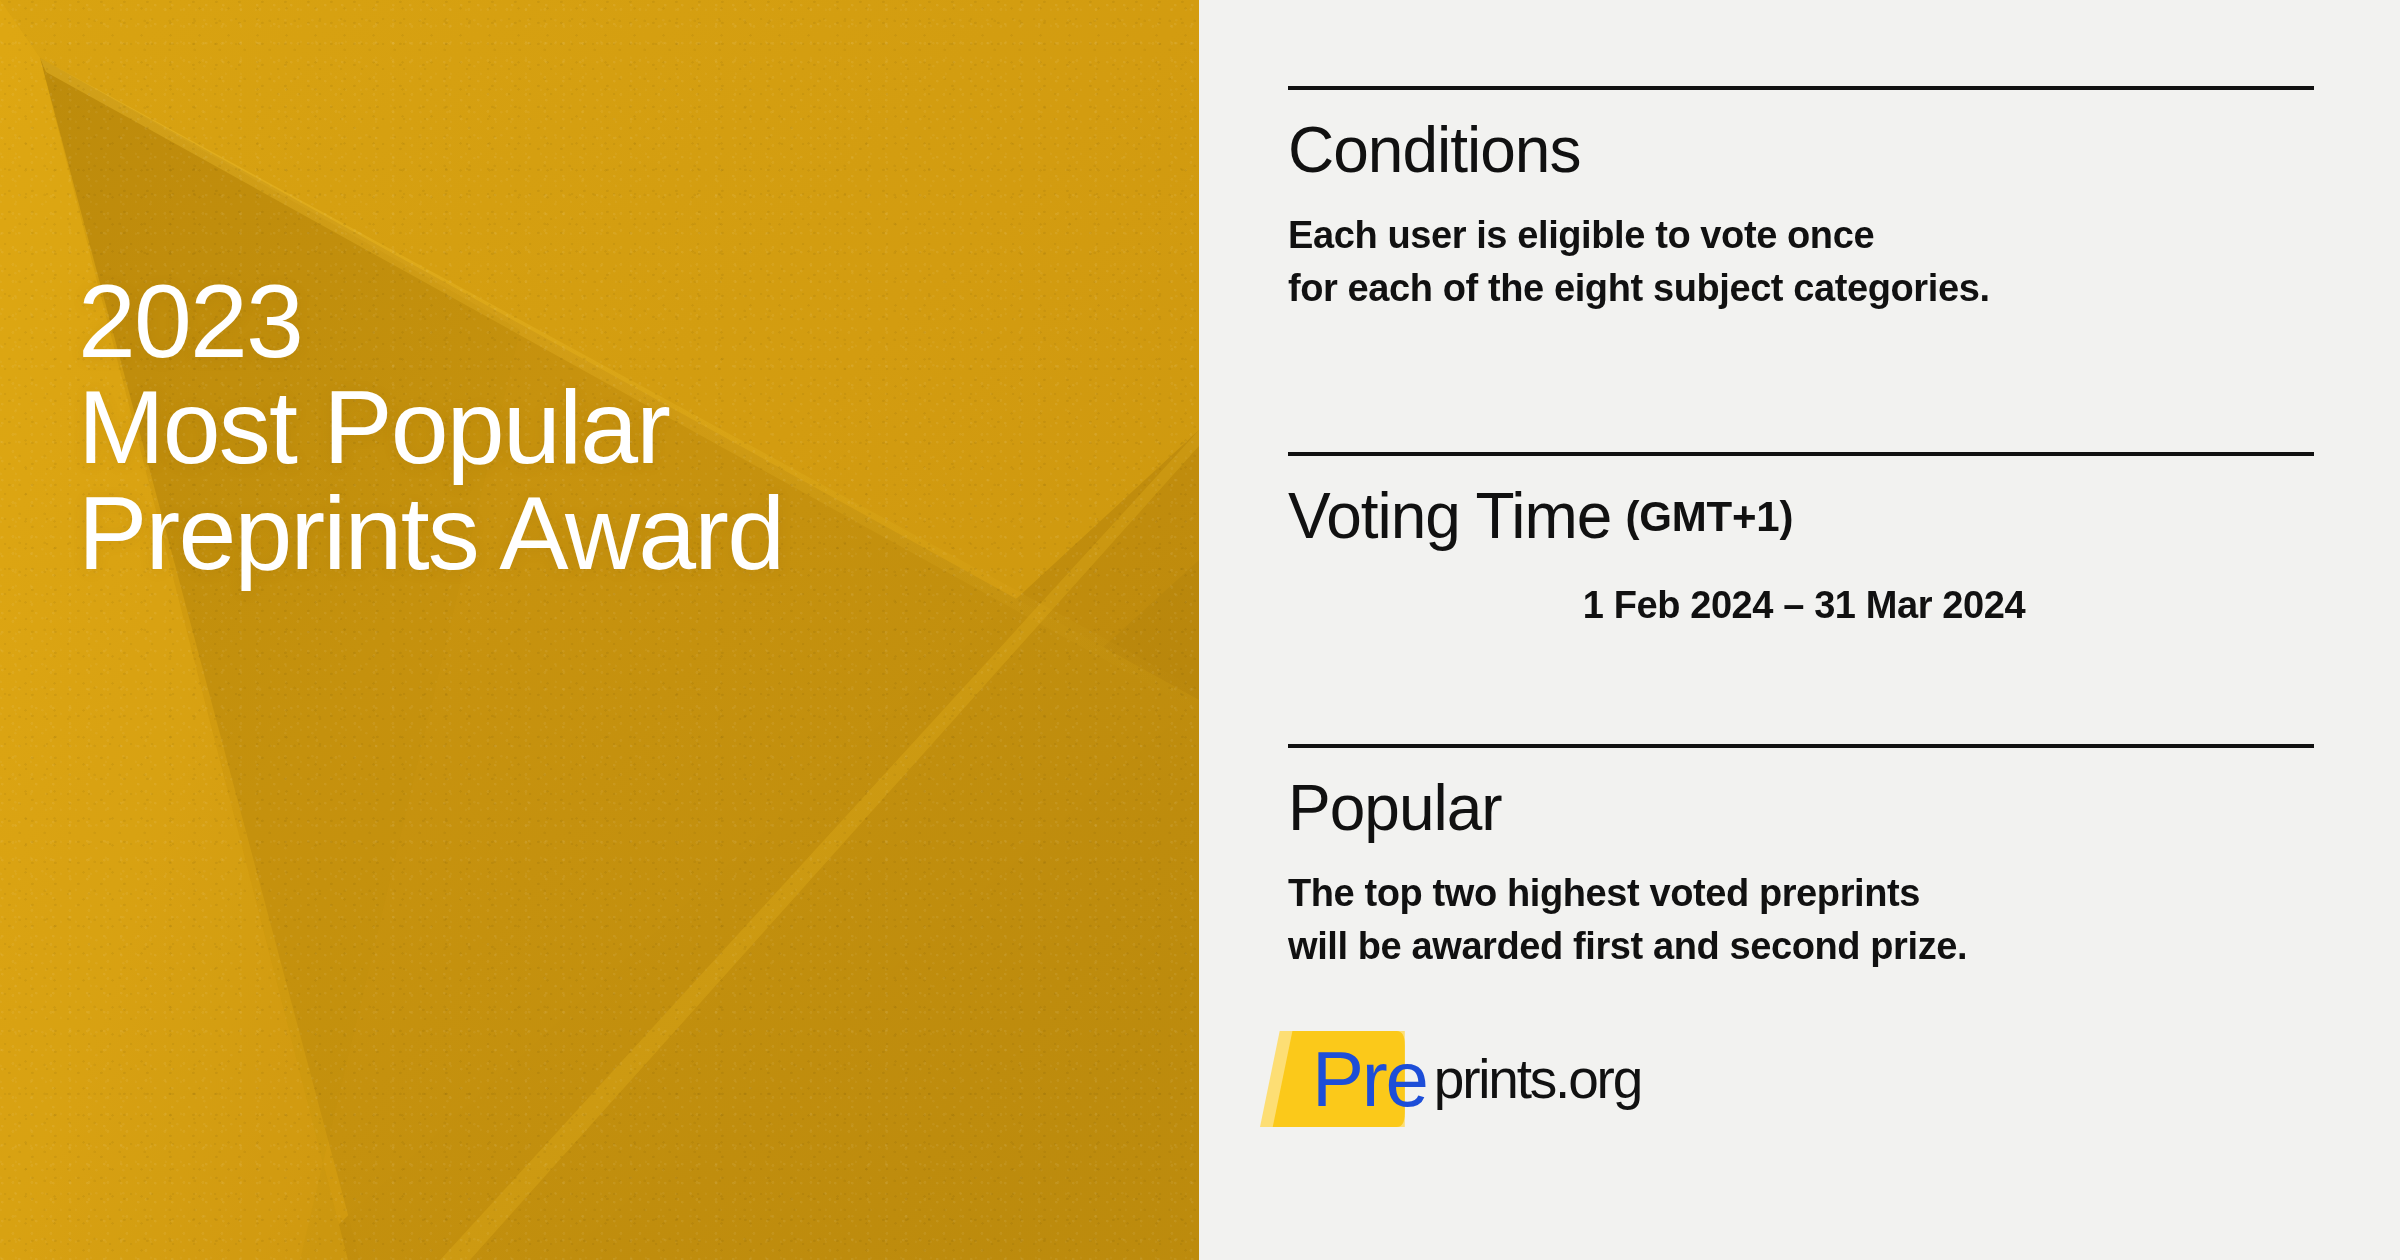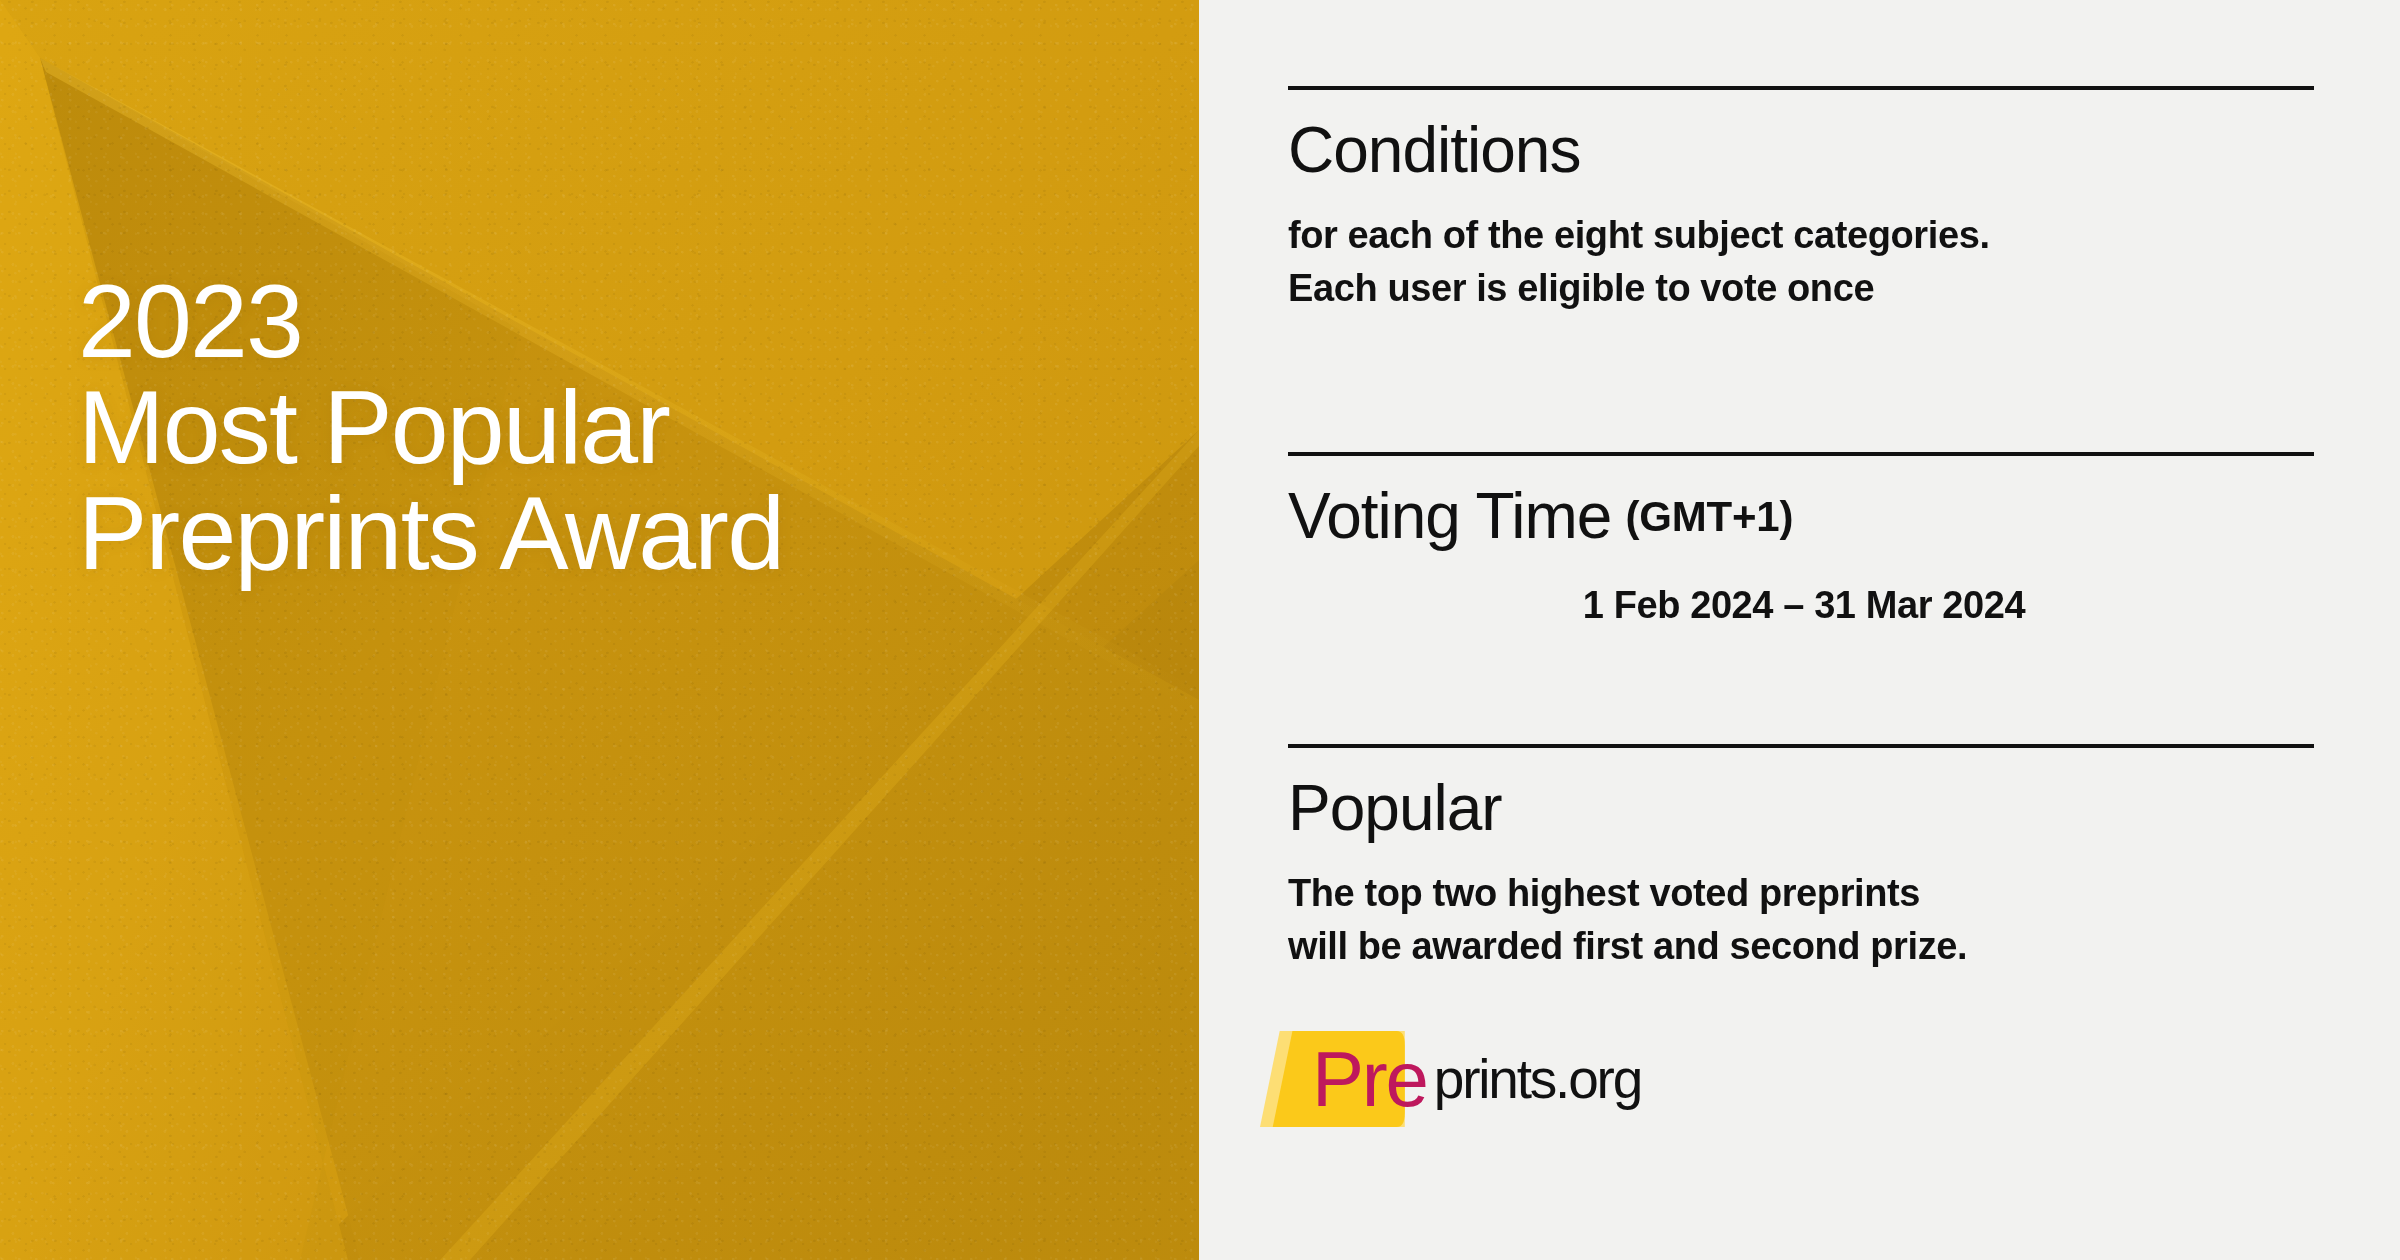--- a/index.html
+++ b/index.html
@@ -154,21 +154,21 @@
     top: 0;
     width: 100%;
     height: 96px;
     overflow: visible;
   }
 
   .logo-pre {
     position: relative;
     z-index: 3;
     padding: 0 6px 0 24px;
-    color: #be185d;
+    color: #1d4ed8;
     font-size: 78px;
     line-height: 96px;
     font-weight: 400;
     letter-spacing: -2.2px;
   }
 
   .logo-rest {
     position: relative;
     z-index: 3;
     color: #111111;
@@ -247,22 +247,22 @@
 
   <div class="info-panel">
     <div class="info-inner">
 
       <div class="section sec-conditions">
         <div class="rule"></div>
         <div class="sec-head">
           <span>Conditions</span>
         </div>
         <div class="sec-body">
+          <span class="body-line">Each user is eligible to vote once</span>
           <span class="body-line">for each of the eight subject categories.</span>
-          <span class="body-line">Each user is eligible to vote once</span>
         </div>
       </div>
 
       <div class="section sec-voting">
         <div class="rule"></div>
         <div class="sec-head">
           <span>Voting Time</span>
           <span class="sec-head-sup">(GMT+1)</span>
         </div>
         <div class="sec-body date-body">

